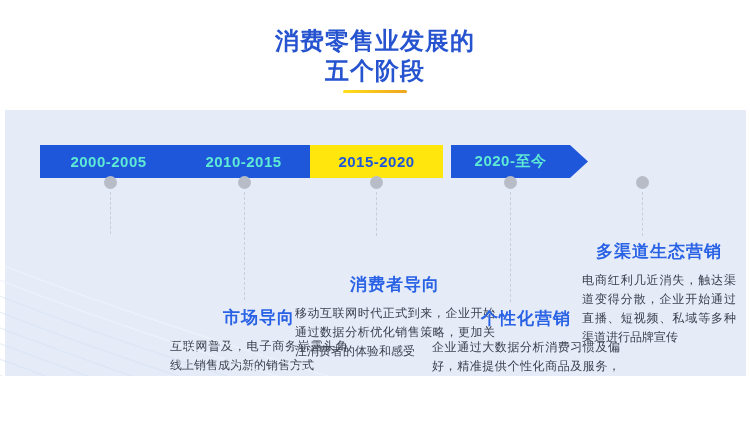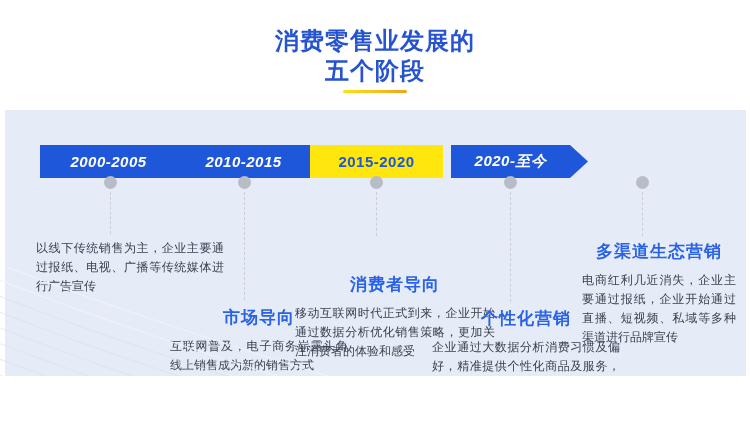--- a/index.html
+++ b/index.html
@@ -18,21 +18,21 @@
   .title-underline{width:64px;height:3px;margin:4px auto 0;border-radius:2px;
     background:linear-gradient(90deg,var(--uline1),var(--uline2));}
 
   
   .panel{position:absolute;left:5px;top:110px;width:741px;height:284px;background:var(--panel);}
 
   
   .timeline{position:absolute;left:35px;top:35px;height:33px;display:flex;}
   .seg{height:33px;display:flex;align-items:center;justify-content:center;
        font-size:15px;font-weight:bold;letter-spacing:0.5px;}
-  .seg-blue{background:var(--blue);color:#ffffff;font-style:italic;}
+  .seg-blue{background:var(--blue);color:#5eead4;}
   .seg-yellow{background:var(--yellow);color:var(--blue);}
   .seg1{width:137px;} .seg2{width:135px;} .seg3{width:133px;} .seg4{width:133px;}
   .seg5{width:137px;clip-path:polygon(0 0,calc(100% - 18px) 0,100% 50%,calc(100% - 18px) 100%,0 100%);padding-right:18px;margin-left:8px;}
 
   
   .dot{position:absolute;width:13px;height:13px;border-radius:50%;background:var(--dot);top:66px;}
   .dash{position:absolute;width:0;border-left:1px dashed var(--dash);top:82px;}
   .dot1{left:99px;}  .dash1{left:105px;height:42px;}
   .dot2{left:233px;} .dash2{left:239px;height:108px;}
   .dot3{left:365px;} .dash3{left:371px;height:44px;}
@@ -88,37 +88,36 @@
     <div class="dot dot4"></div>
     <div class="dot dot5"></div>
 
     <div class="dash dash1"></div>
     <div class="dash dash2"></div>
     <div class="dash dash3"></div>
     <div class="dash dash4"></div>
     <div class="dash dash5"></div>
 
     <div class="stage stage1">
-      <div class="stage-desc">以线下传统销售为主，企业主要通过报纸、电视、广播等传统媒体进行广告宣传</div>
     </div>
     <div class="stage stage2">
       <div class="stage-title">市场导向</div>
       <div class="stage-desc">互联网普及，电子商务崭露头角线上销售成为新的销售方式</div>
     </div>
     <div class="stage stage3">
       <div class="stage-title">消费者导向</div>
       <div class="stage-desc">移动互联网时代正式到来，企业开始通过数据分析优化销售策略，更加关注消费者的体验和感受</div>
     </div>
     <div class="stage stage4">
       <div class="stage-title">个性化营销</div>
       <div class="stage-desc">企业通过大数据分析消费习惯及偏好，精准提供个性化商品及服务，新零售概念也在此时逐渐流行</div>
     </div>
     <div class="stage stage5">
       <div class="stage-title">多渠道生态营销</div>
-      <div class="stage-desc">电商红利几近消失，企业主要通过报纸，企业开始通过直播、短视频、私域等多种渠道进行品牌宣传</div>
+      <div class="stage-desc">电商红利几近消失，触达渠道变得分散，企业开始通过直播、短视频、私域等多种渠道进行品牌宣传</div>
     </div>
 
   </div>
 
   <svg class="curves" width="360" height="110" viewBox="0 0 360 110">
     <path class="lighter" d="M -20 -10 Q 100 40 360 120"></path>
     <path class="lighter" d="M -20 6 Q 100 56 360 136"></path>
     <path d="M -20 22 Q 100 72 360 152"></path>
     <path d="M -20 38 Q 100 88 360 168"></path>
     <path d="M -20 54 Q 95 100 340 180"></path>

